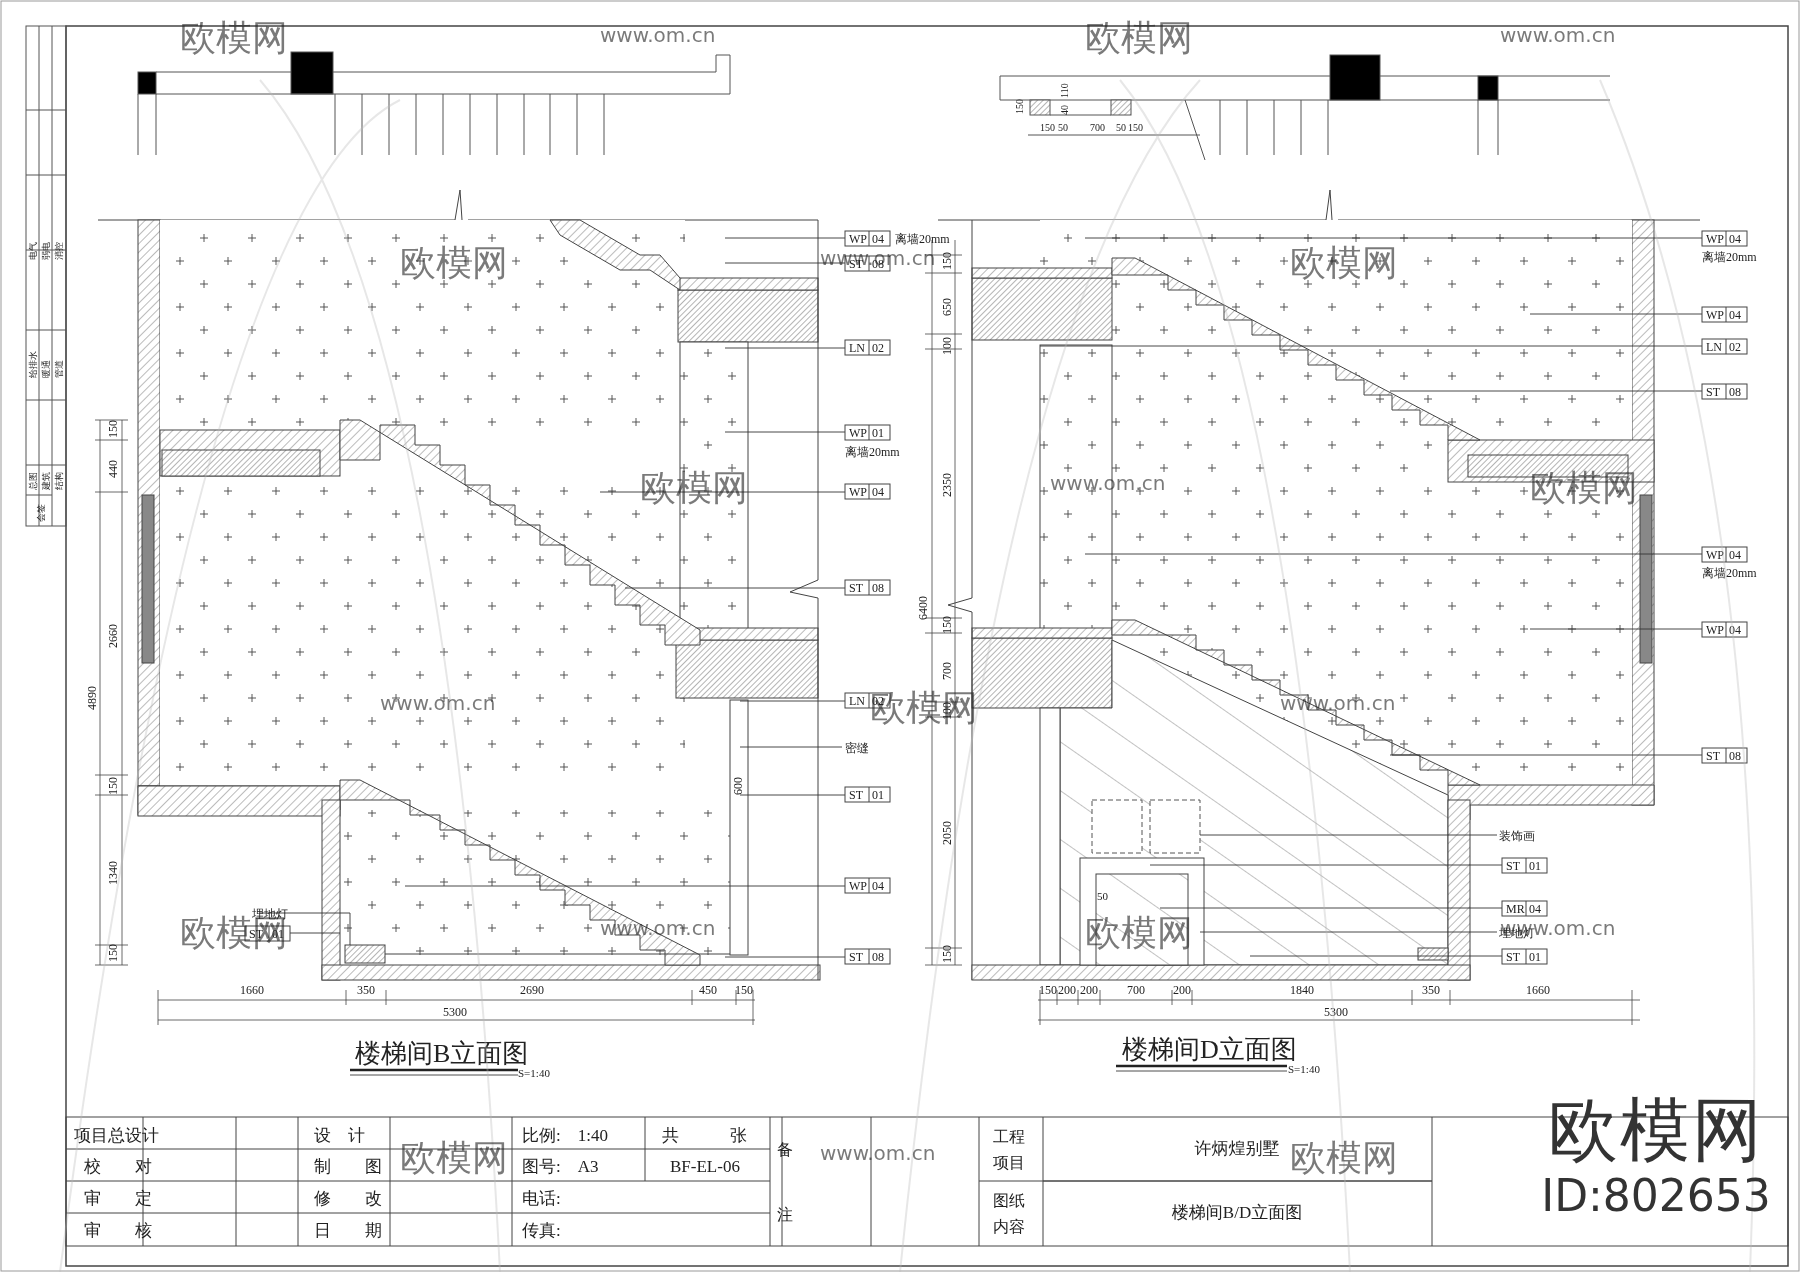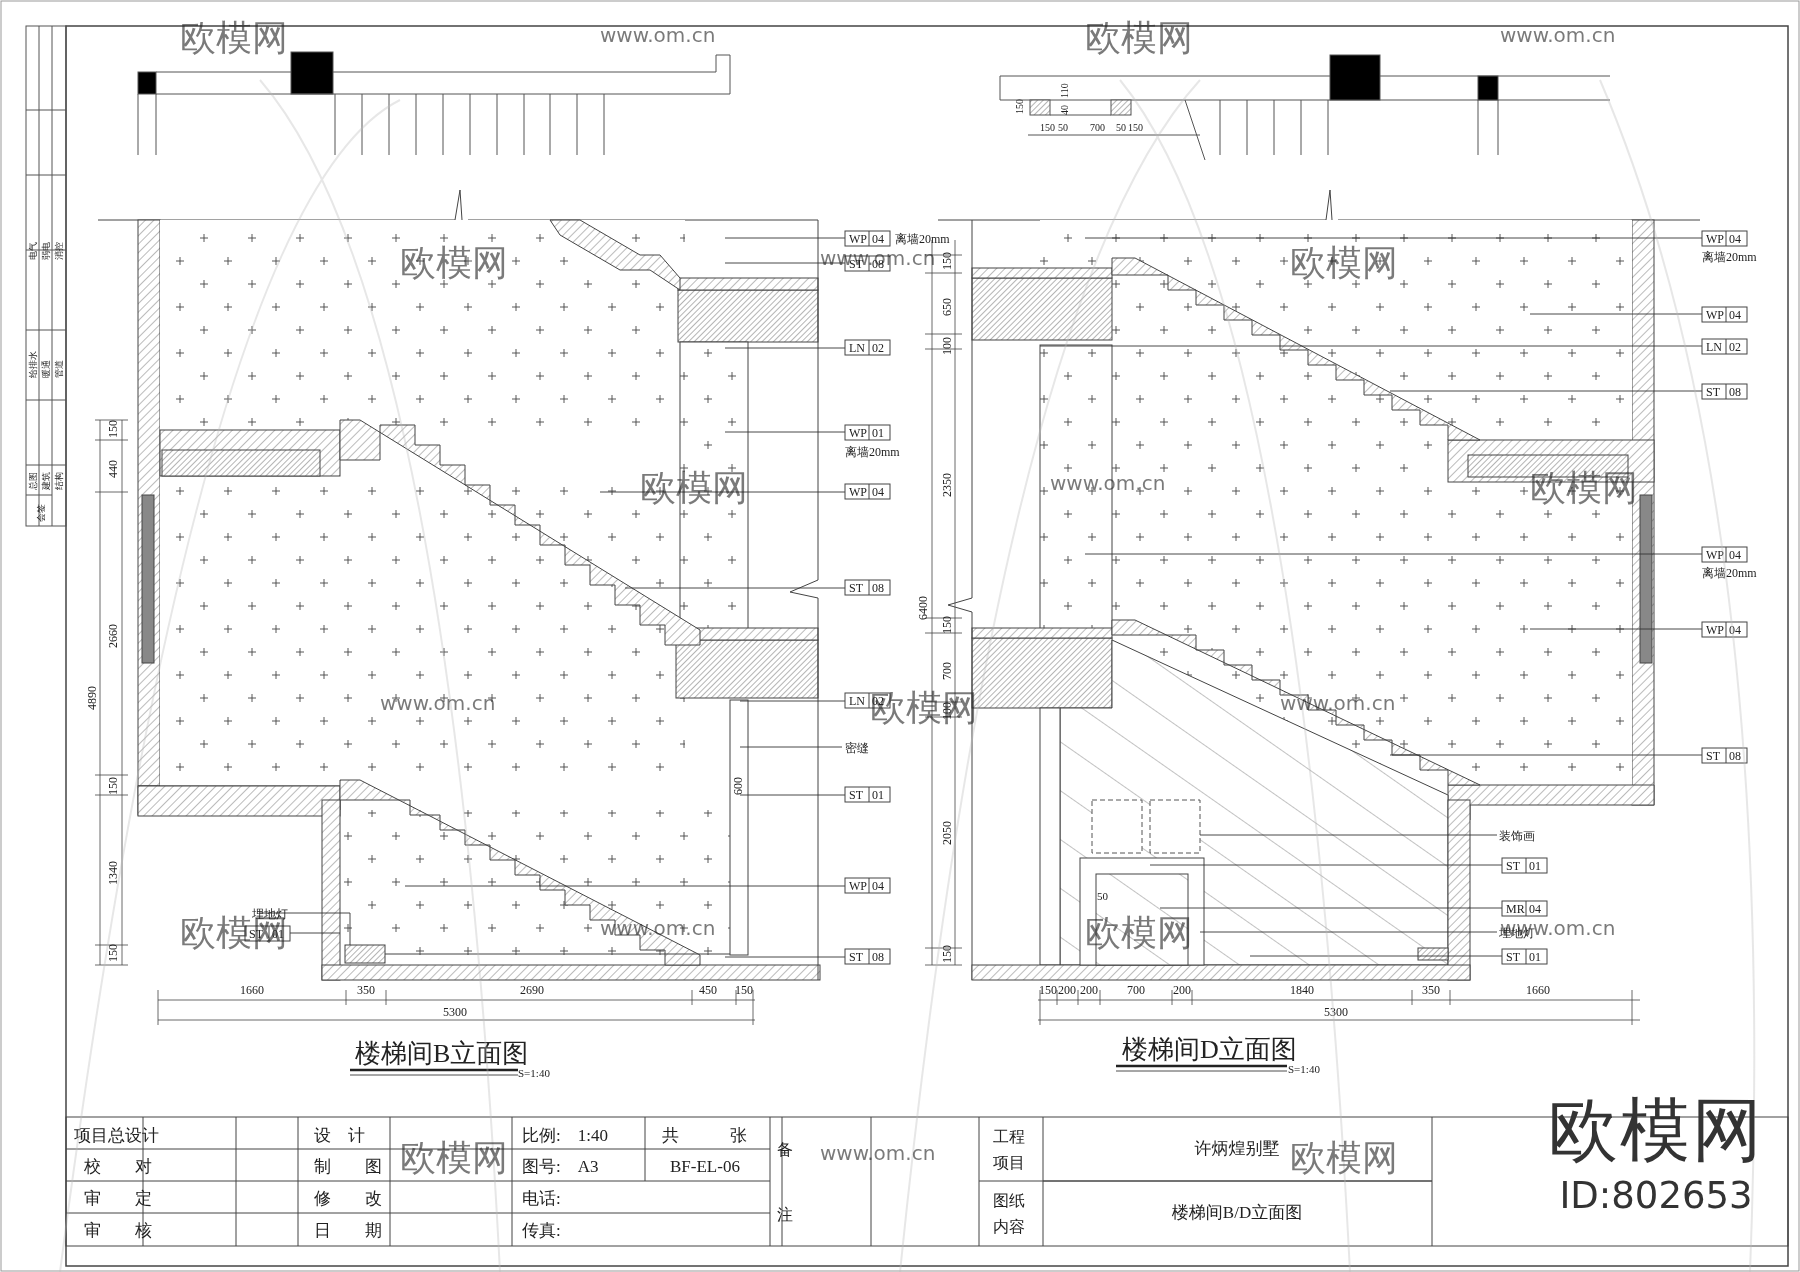--- a/index.html
+++ b/index.html
@@ -2,21 +2,21 @@
 <html><head>
 <meta charset="utf-8">
 <style>
   html,body{margin:0;padding:0;background:#fff;}
   body{width:1800px;height:1272px;overflow:hidden;position:relative;font-family:"Liberation Serif","DejaVu Serif",serif;}
   #sheet{position:absolute;left:0;top:0;width:1800px;height:1272px;}
   svg text{font-family:"Liberation Serif","DejaVu Serif",serif;fill:#222;}
   .wm text{font-family:"DejaVu Sans",sans-serif;}
   .brand{position:absolute;left:1516px;top:1090px;width:280px;text-align:center;color:#333;font-family:"DejaVu Sans",sans-serif;}
   .brand .big{font-size:70px;letter-spacing:2px;line-height:80px;font-weight:normal;}
-  .brand .id{font-size:37px;line-height:52px;}
+  .brand .id{font-size:44px;line-height:52px;}
 </style>
 </head>
 <body>
 
 <div id="sheet">
 <svg width="1800" height="1272" viewBox="0 0 1800 1272" xmlns="http://www.w3.org/2000/svg">
   <defs>
     <pattern id="hatch" width="6" height="6" patternUnits="userSpaceOnUse" patternTransform="rotate(45)">
       <rect width="6" height="6" fill="#fff"></rect>
       <line x1="0" y1="0" x2="0" y2="6" stroke="#555" stroke-width="0.8"></line>

